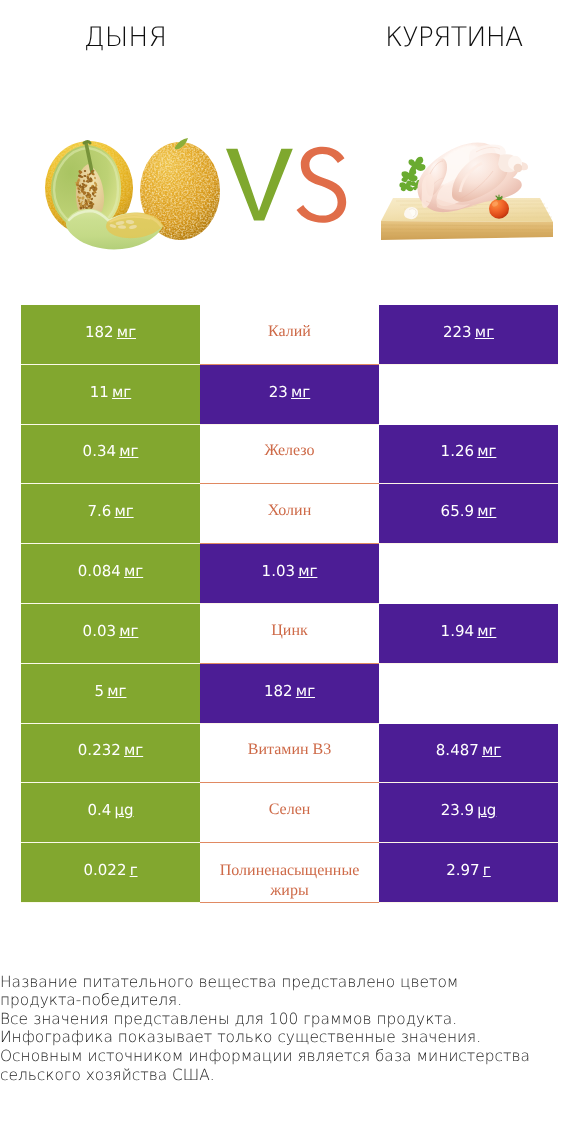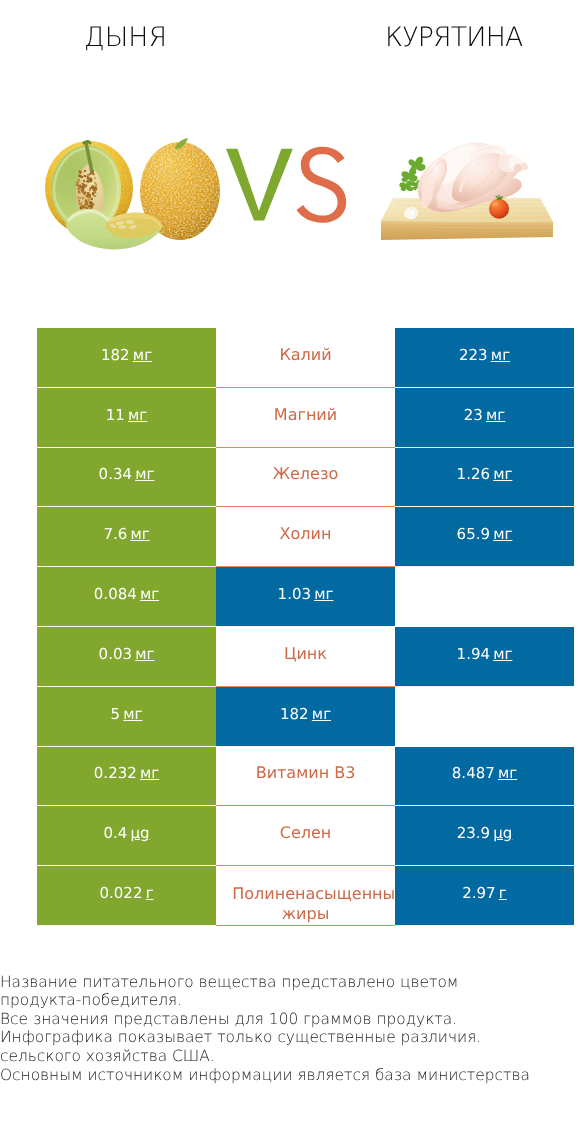--- a/index.html
+++ b/index.html
@@ -2,29 +2,29 @@
 <html><head>
 <meta charset="utf-8">
 <style>
   html,body{margin:0;padding:0;}
   body{width:580px;height:1144px;background:#ffffff;font-family:"DejaVu Sans",sans-serif;overflow:hidden;-webkit-font-smoothing:antialiased;text-rendering:geometricPrecision;}
   .page{position:relative;width:580px;height:860px;background:#fff;}
   .title{position:absolute;top:22.6px;font-weight:200;font-size:26.7px;color:#0f0f0f;text-align:center;line-height:30px;white-space:nowrap;}
   #t-left{left:1px;width:249px;}
   #t-right{left:330px;width:246px;letter-spacing:-0.75px;padding-left:0.75px;}
   .hero{position:absolute;top:0;left:0;width:580px;height:300px;}
-  .table{position:absolute;left:21px;top:328px;width:537px;margin-left:16px;}
+  .table{position:absolute;left:21px;top:305px;width:537px;}
   .row{display:flex;height:59.8px;}
   .cell{display:flex;align-items:center;justify-content:center;width:179px;box-sizing:border-box;text-align:center;padding-bottom:5px;}
   .mcell>span{display:block;width:100%;}
   .unit{margin-left:3.2px;text-decoration:underline;}
   .mcell.two>span{height:21.6px;position:relative;top:1.5px;}
   .lcell{background:#82A72F;color:#fff;font-size:15px;border-bottom:1px solid #FBFAE8;}
-  .mcell{background:#fff;color:#CE6A48;font-size:16px;line-height:20px;border-bottom:1px solid #E08A63;padding-left:16.3px;padding-right:16.3px;overflow:hidden;}
-  .rcell{background:#0369a1;color:#fff;font-size:15px;border-bottom:1px solid #FDF4E8;}
+  .mcell{background:#fff;color:#CE6A48;font-size:16px;line-height:20px;border-bottom:1px solid #E08A63;padding-left:16.3px;padding-right:16.3px;overflow:hidden;font-family:Liberation Serif, serif;}
+  .rcell{background:#4c1d95;color:#fff;font-size:15px;border-bottom:1px solid #FDF4E8;}
   .footer{position:absolute;left:0;top:972.6px;width:580px;font-size:15.4px;line-height:18.6px;color:#1a1a1a;font-weight:300;white-space:nowrap;}
 </style>
 </head>
 <body>
 
 <div class="page">
   <div class="title" id="t-left">ДЫНЯ</div>
   <div class="title" id="t-right">КУРЯТИНА</div>
   <div class="hero"><svg id="heroimg" width="580" height="300" viewBox="0 0 580 300" xmlns="http://www.w3.org/2000/svg">
 <defs>
@@ -341,23 +341,20 @@
         <div class="cell rcell">
           <span>223</span>
           <span class="unit">мг</span>
         </div>
       </div>
       <div class="row">
         <div class="cell lcell">
           <span>11</span>
           <span class="unit">мг</span>
         </div>
-        <div class="cell mcell">
-          <span>Магний</span>
-        </div>
         <div class="cell rcell">
           <span>23</span>
           <span class="unit">мг</span>
         </div>
       </div>
       <div class="row">
         <div class="cell lcell">
           <span>0.34</span>
           <span class="unit">мг</span>
         </div>
@@ -452,17 +449,17 @@
         <div class="cell rcell">
           <span>2.97</span>
           <span class="unit">г</span>
         </div>
       </div>
     </div>
   <div class="footer" id="footer">
       <div>Название питательного вещества представлено цветом</div>
       <div>продукта-победителя.</div>
       <div>Все значения представлены для 100 граммов продукта.</div>
-      <div>Инфографика показывает только существенные различия.</div>
+      <div>Инфографика показывает только существенные значения.</div>
+      <div>Основным источником информации является база министерства</div>
       <div>сельского хозяйства США.</div>
-      <div>Основным источником информации является база министерства</div>
     </div>
 </div>
 
 </body></html>

